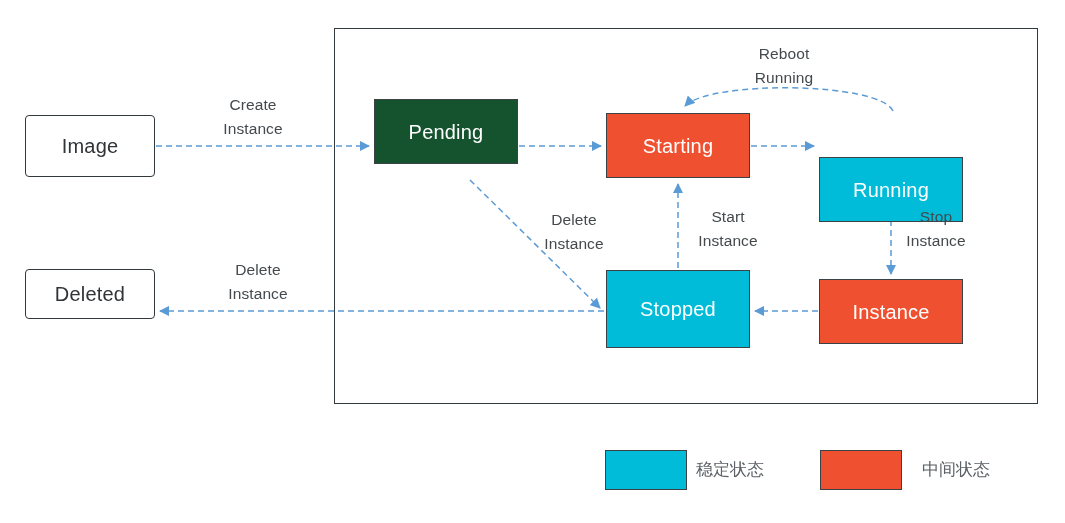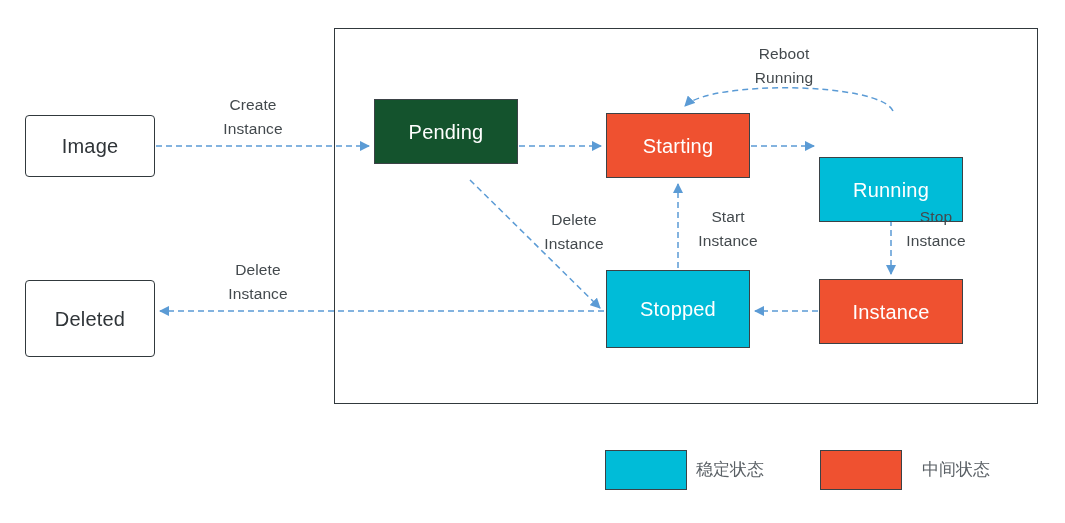--- a/index.html
+++ b/index.html
@@ -101,21 +101,21 @@
       <path d="M 678 278 L 678 184"></path>
       <path d="M 470 180 L 600 308"></path>
       <path d="M 604 311 L 160 311"></path>
     </g>
   </svg>
 
   <div class="node terminal" style="left:25px;top:115px;width:130px;height:62px;">
     <span>Image</span>
   </div>
 
-  <div class="node terminal" style="left:25px;top:280px;width:130px;height:77px;">
+  <div class="node terminal" style="left:25px;top:269px;width:130px;height:50px;">
     <span>Deleted</span>
   </div>
 
   <div class="node state" style="left:374px;top:99px;width:144px;height:65px;background:#14532d;">
     <span>Pending</span>
   </div>
 
   <div class="node state" style="left:606px;top:113px;width:144px;height:65px;background:#ef5130;">
     <span>Starting</span>
   </div>

